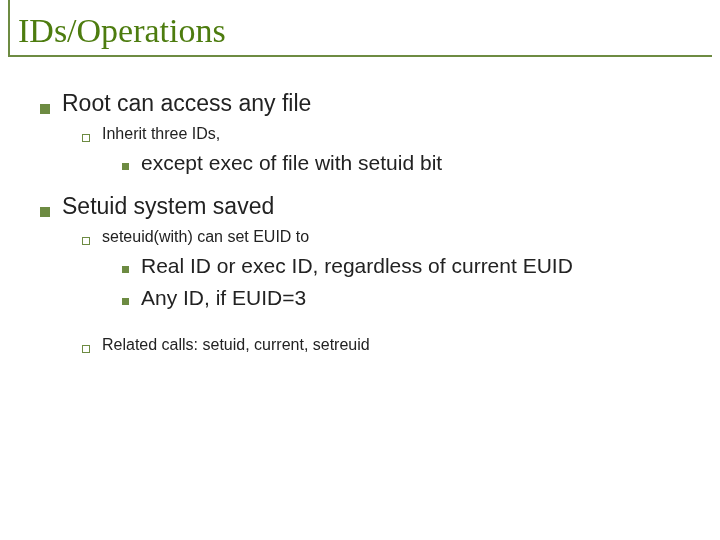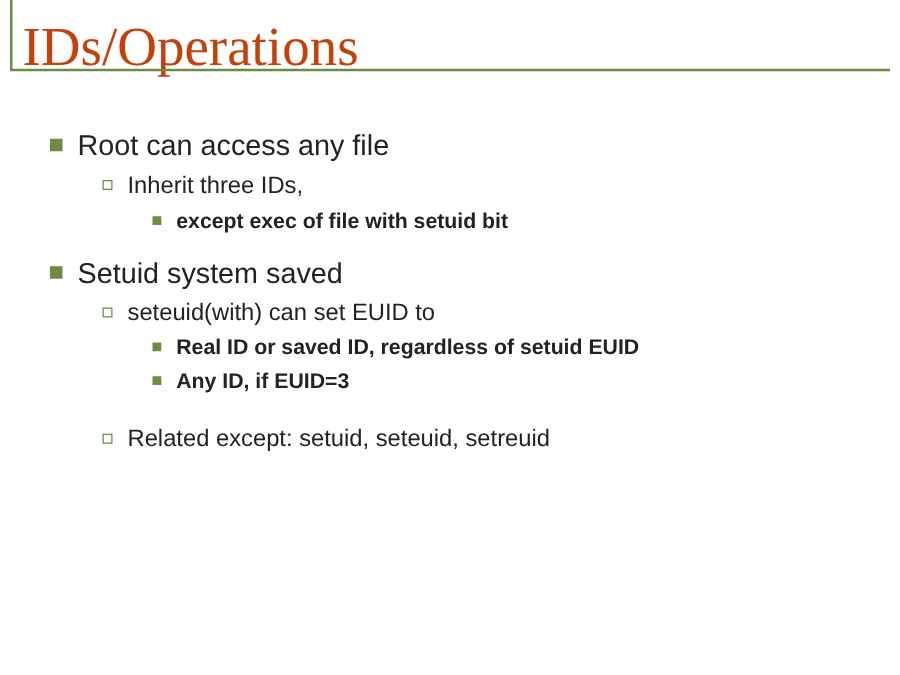--- a/index.html
+++ b/index.html
@@ -18,67 +18,67 @@
   .title-rule {
     position: absolute;
     left: 8px;
     top: 0;
     width: 2px;
     height: 56px;
     background: #6d8b42;
   }
   .title {
     font-family: "Times New Roman", Times, serif;
-    font-size: 44px;
-    color: #c2410c;
+    font-size: 34px;
+    color: #4d7c0f;
     font-weight: 400;
   }
   .under-rule {
     position: absolute;
     left: 8px;
     right: 8px;
     top: 55px;
     height: 2px;
     background: #6d8b42;
   }
   .content {
     padding: 30px 40px 0 40px;
   }
   ul { list-style: none; }
   li { display: block; }
   .row {
     display: flex;
-    align-items: flex-start;
+    align-items: center;
     gap: 12px;
     line-height: 1.35;
   }
   .lvl1 > li > .row { margin-bottom: 4px; }
   .lvl1 > li > .row .txt {
     font-size: 23px;
     color: #222;
   }
   .lvl1 > li > .row .bullet {
     width: 10px; height: 10px;
     background: #6d8b42;
     margin-top: 10px;
     flex: 0 0 auto;
   }
   .lvl2 { margin-left: 42px; }
   .lvl2 > li > .row { margin-bottom: 4px; }
-  .lvl2 > li > .row .txt { font-size: 19px; color: #222; }
+  .lvl2 > li > .row .txt { font-size: 16px; color: #222; }
   .lvl2 > li > .row .bullet {
     width: 8px; height: 8px;
     border: 1.5px solid #6d8b42;
     margin-top: 8px;
     flex: 0 0 auto;
     background: transparent;
   }
   .lvl3 { margin-left: 40px; }
   .lvl3 > li > .row { margin-bottom: 4px; }
-  .lvl3 > li > .row .txt { font-size: 17px; color: #222; font-weight: bold; }
+  .lvl3 > li > .row .txt { font-size: 21px; color: #222; }
   .lvl3 > li > .row .bullet {
     width: 7px; height: 7px;
     background: #6d8b42;
     margin-top: 7px;
     flex: 0 0 auto;
   }
   .gap { height: 10px; }
   .gap-lg { height: 18px; }
 </style>
 </head>
@@ -129,35 +129,35 @@
       <ul class="lvl2">
         <li>
           <div class="row">
             <span class="bullet"></span>
             <span class="txt">seteuid(with) can set EUID to</span>
           </div>
           <ul class="lvl3">
             <li>
               <div class="row">
                 <span class="bullet"></span>
-                <span class="txt">Real ID or saved ID, regardless of setuid EUID</span>
+                <span class="txt">Real ID or exec ID, regardless of current EUID</span>
               </div>
             </li>
             <li>
               <div class="row">
                 <span class="bullet"></span>
                 <span class="txt">Any ID, if EUID=3</span>
               </div>
             </li>
           </ul>
         </li>
         <li class="gap-lg"></li>
         <li>
           <div class="row">
             <span class="bullet"></span>
-            <span class="txt">Related except: setuid, seteuid, setreuid</span>
+            <span class="txt">Related calls: setuid, current, setreuid</span>
           </div>
         </li>
       </ul>
     </li>
 
   </ul>
 </div>
 
 </body></html>

